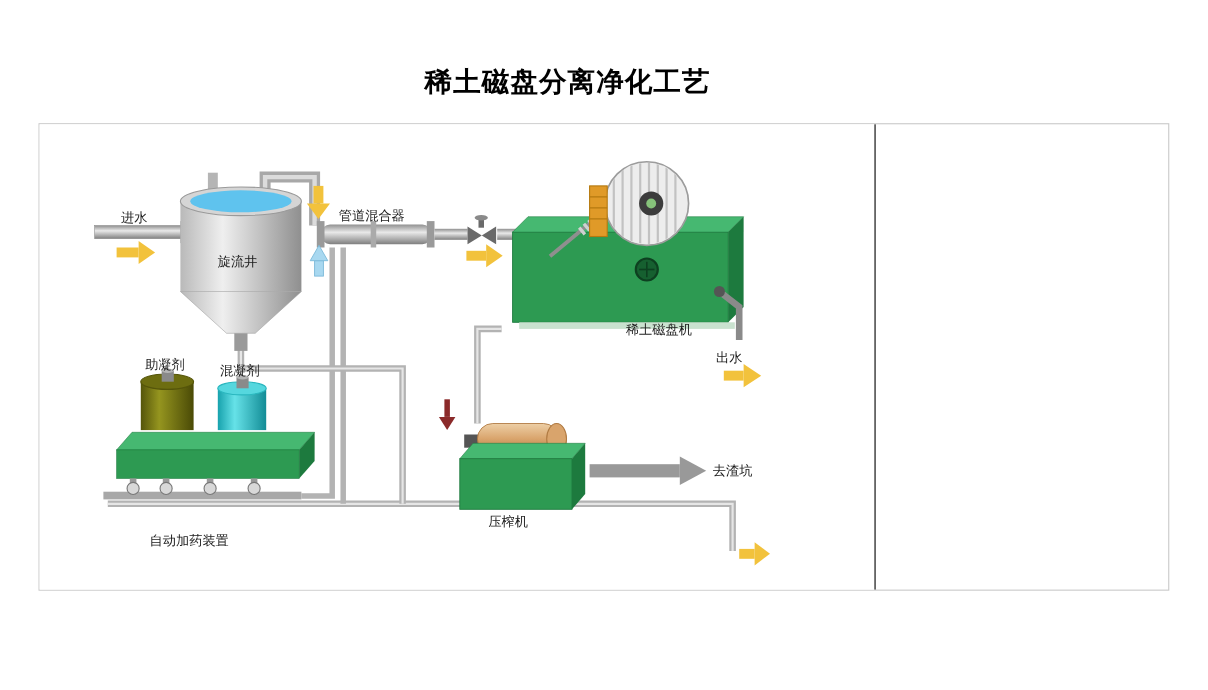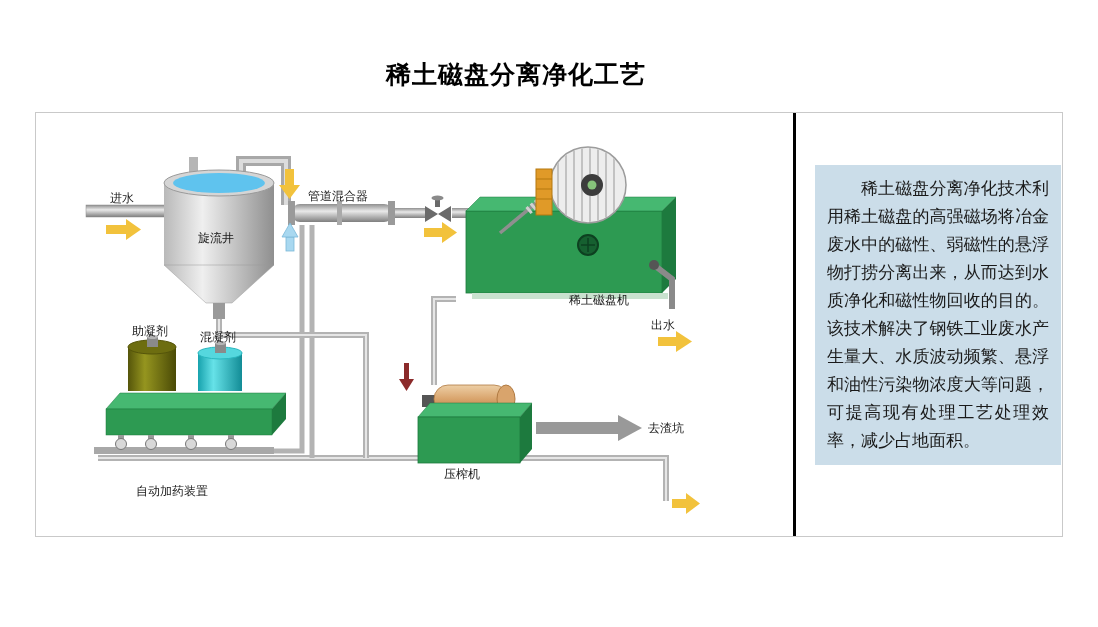--- a/index.html
+++ b/index.html
@@ -2,21 +2,21 @@
 <html><head>
 <meta charset="utf-8">
 <style>
   * { margin:0; padding:0; box-sizing:border-box; }
   html,body { width:1098px; height:627px; background:#ffffff;
               font-family:"Liberation Sans", sans-serif; position:relative; overflow:hidden; }
   .title { position:absolute; top:58px; left:41px; width:950px; text-align:center;
            font-size:25px; font-weight:bold; color:#000; letter-spacing:1px; }
   .content-box { position:absolute; left:35px; top:112px; width:1028px; height:425px;
                  border:1px solid #c9c9c9; display:flex; background:#fff; }
-  .diagram-cell { width:760px; height:100%; border-right:3px solid #000000;
+  .diagram-cell { width:760px; height:100%; border-right:1px solid #000000;
                   position:relative; background:#fff; }
   .text-cell { flex:1; position:relative; background:#fff; }
   .desc-panel { position:absolute; left:19px; top:52px; right:1px;
                 background:#cbdde9; padding:10px 12px; }
   .desc-panel p { font-size:17px; line-height:28px; color:#1a1a1a;
                   text-indent:2em; text-align:justify; }
   svg text { font:12px "Liberation Sans", sans-serif; fill:#1a1a1a; }
 </style>
 </head>
 <body>
@@ -221,18 +221,13 @@
         <text x="615" y="216">出水</text>
         <text x="96" y="222">助凝剂</text>
         <text x="164" y="228">混凝剂</text>
         <text x="100" y="382">自动加药装置</text>
         <text x="408" y="365">压榨机</text>
         <text x="612" y="319">去渣坑</text>
       </g>
     </svg>
   </div>
 
-  <div class="text-cell">
-    <div class="desc-panel">
-      <p>稀土磁盘分离净化技术利用稀土磁盘的高强磁场将冶金废水中的磁性、弱磁性的悬浮物打捞分离出来，从而达到水质净化和磁性物回收的目的。该技术解决了钢铁工业废水产生量大、水质波动频繁、悬浮和油性污染物浓度大等问题，可提高现有处理工艺处理效率，减少占地面积。</p>
-    </div>
-  </div>
 </div>
 
 </body></html>

